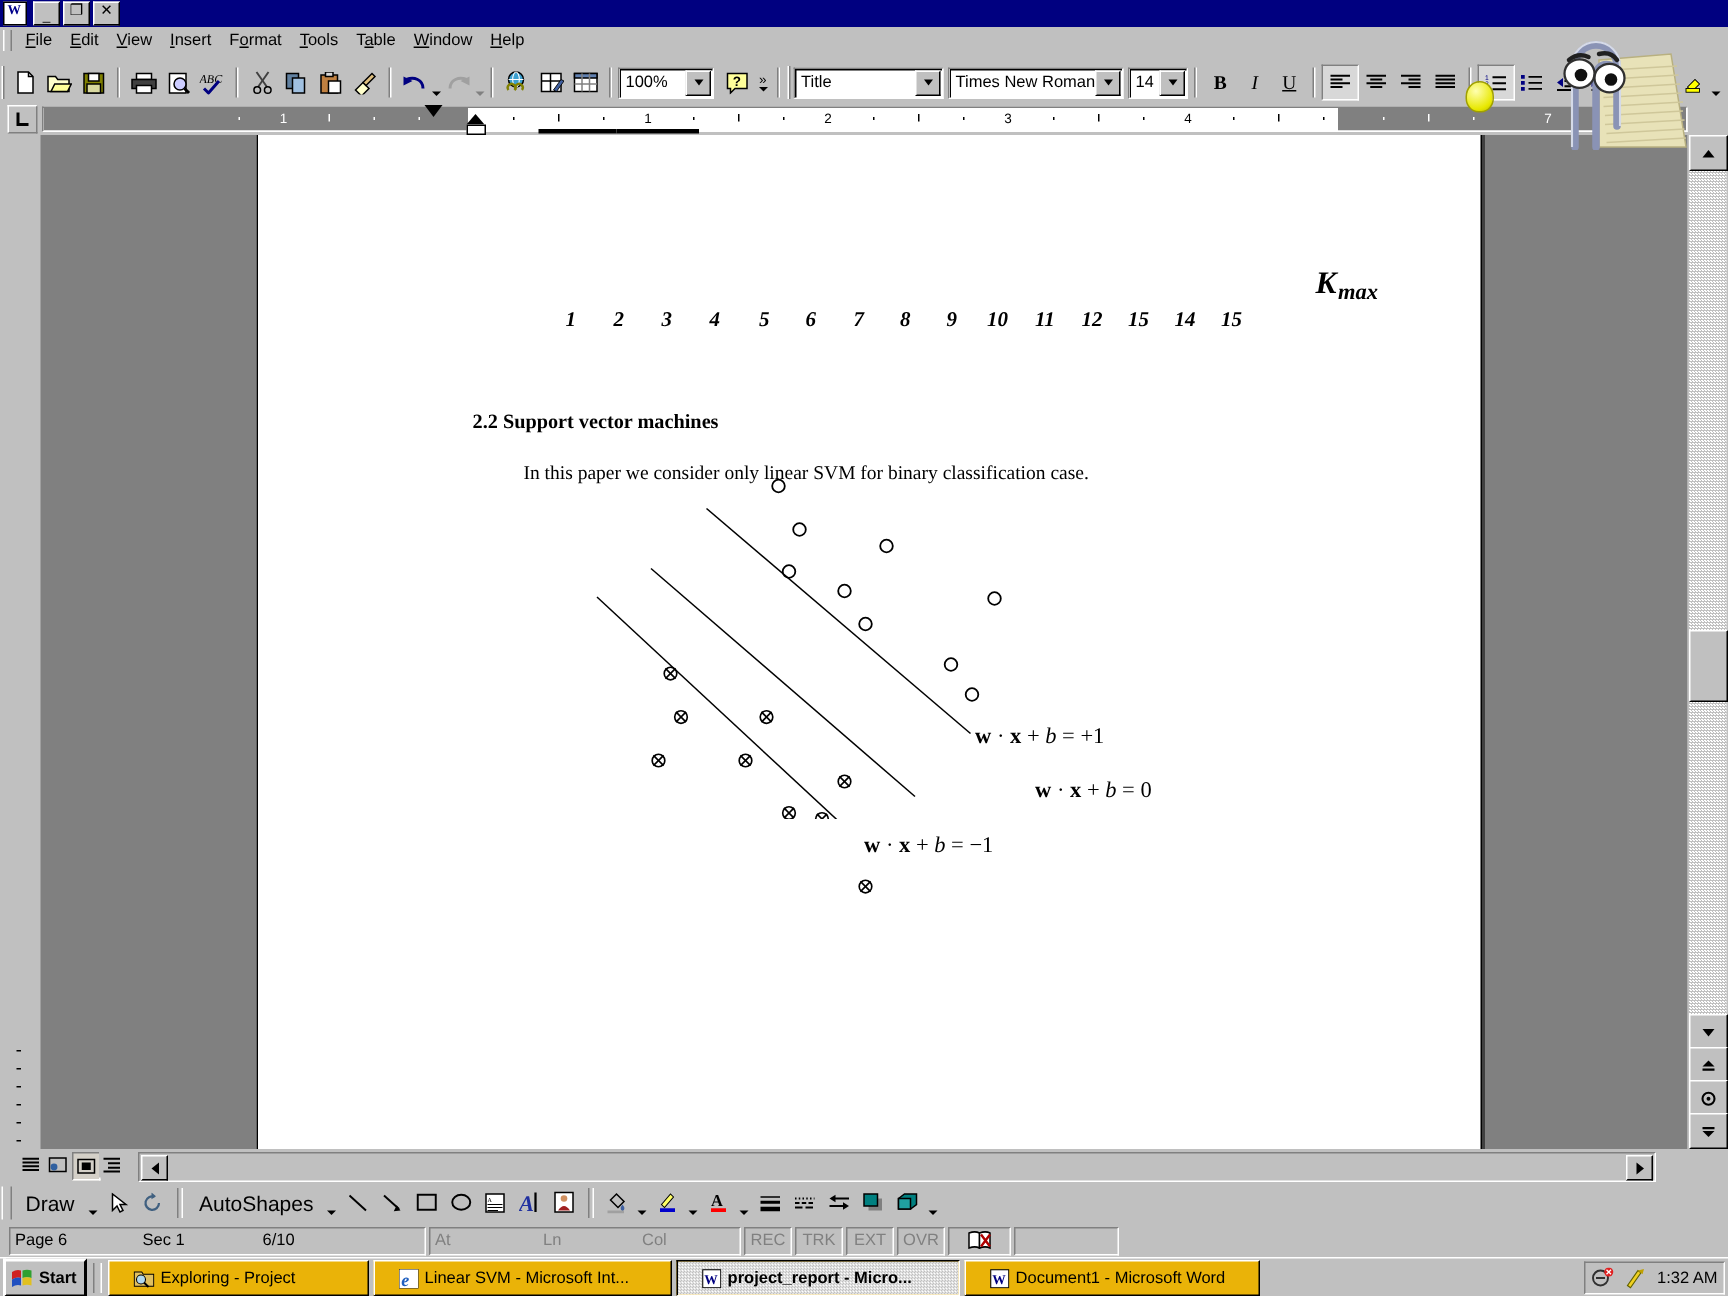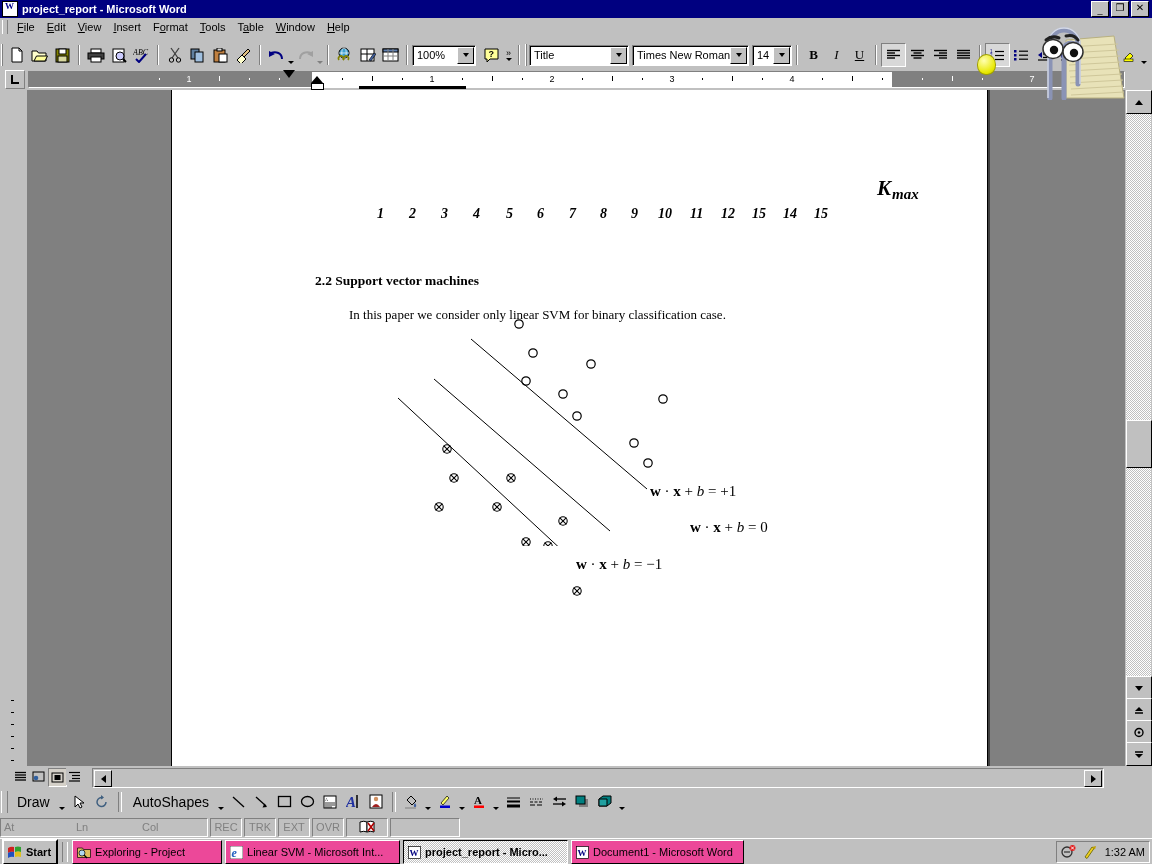--- a/index.html
+++ b/index.html
@@ -217,21 +217,21 @@
   .startbtn{
     height:22px;margin-left:2px;background:#c0c0c0;display:flex;align-items:center;
     border-top:2px solid #fff;border-left:2px solid #fff;
     border-right:2px solid #000;border-bottom:2px solid #000;
     padding:0 5px 0 3px;font-weight:bold;font-size:11px;
   }
   .tsep{width:4px;height:20px;margin:0 4px;
     border-left:1px solid #808080;border-right:1px solid #fff;}
   .taskbtn{
     height:22px;display:flex;align-items:center;gap:4px;
-    background:#ec4899;padding:0 4px;font-size:11px;overflow:hidden;white-space:nowrap;
+    background:#eab308;padding:0 16px;font-size:11px;overflow:hidden;white-space:nowrap;
     border-top:1px solid #fff;border-left:1px solid #fff;
     border-right:1px solid #000;border-bottom:1px solid #000;
     margin-right:3px;
   }
   .taskbtn.active{
     border-top:1px solid #000;border-left:1px solid #000;
     border-right:1px solid #fff;border-bottom:1px solid #fff;
     font-weight:bold;
     background-image:repeating-conic-gradient(#fff 0% 25%, #c0c0c0 0% 50%);
     background-size:2px 2px;
@@ -257,21 +257,20 @@
   .eqlab b{font-weight:bold;}
   .eqlab i{font-style:italic;}
 </style>
 </head>
 <body>
 
 <div class="app">
 
   <div class="titlebar">
     <div class="title-ico"></div>
-    <div class="title-text">project_report - Microsoft Word</div>
     <div class="winbtns">
       <div class="winbtn">
         <span style="top:2px;">_</span>
       </div>
       <div class="winbtn">
         <span style="top:0px;font-size:10px;">❐</span>
       </div>
       <div class="winbtn">
         <span style="top:0px;font-size:10px;">✕</span>
       </div>
@@ -993,20 +992,25 @@
           <path d="M1 4 l4 -3 h8 v7 l-4 3 h-8 z" fill="#008080" stroke="#000"></path>
           <path d="M1 4 h8 v7 h-8 z" fill="#20a0a0" stroke="#000"></path>
         </svg>
     </div>
     <div class="tbarrow">
         <i></i>
       </div>
   </div>
 
   <div class="statusbar">
+    <div class="spanel" style="margin-left:6px;width:270px;">
+      <span class="sfield" style="width:85px;">Page 6</span>
+      <span class="sfield" style="width:80px;">Sec 1</span>
+      <span class="sfield">6/10</span>
+    </div>
     <div class="spanel" style="width:200px;">
       <span class="sfield dim" style="width:72px;">At</span>
       <span class="sfield dim" style="width:66px;">Ln</span>
       <span class="sfield dim">Col</span>
     </div>
     <div class="spanel" style="width:24px;justify-content:center;">
         <span class="dim">REC</span>
       </div>
     <div class="spanel" style="width:24px;justify-content:center;">
         <span class="dim">TRK</span>

